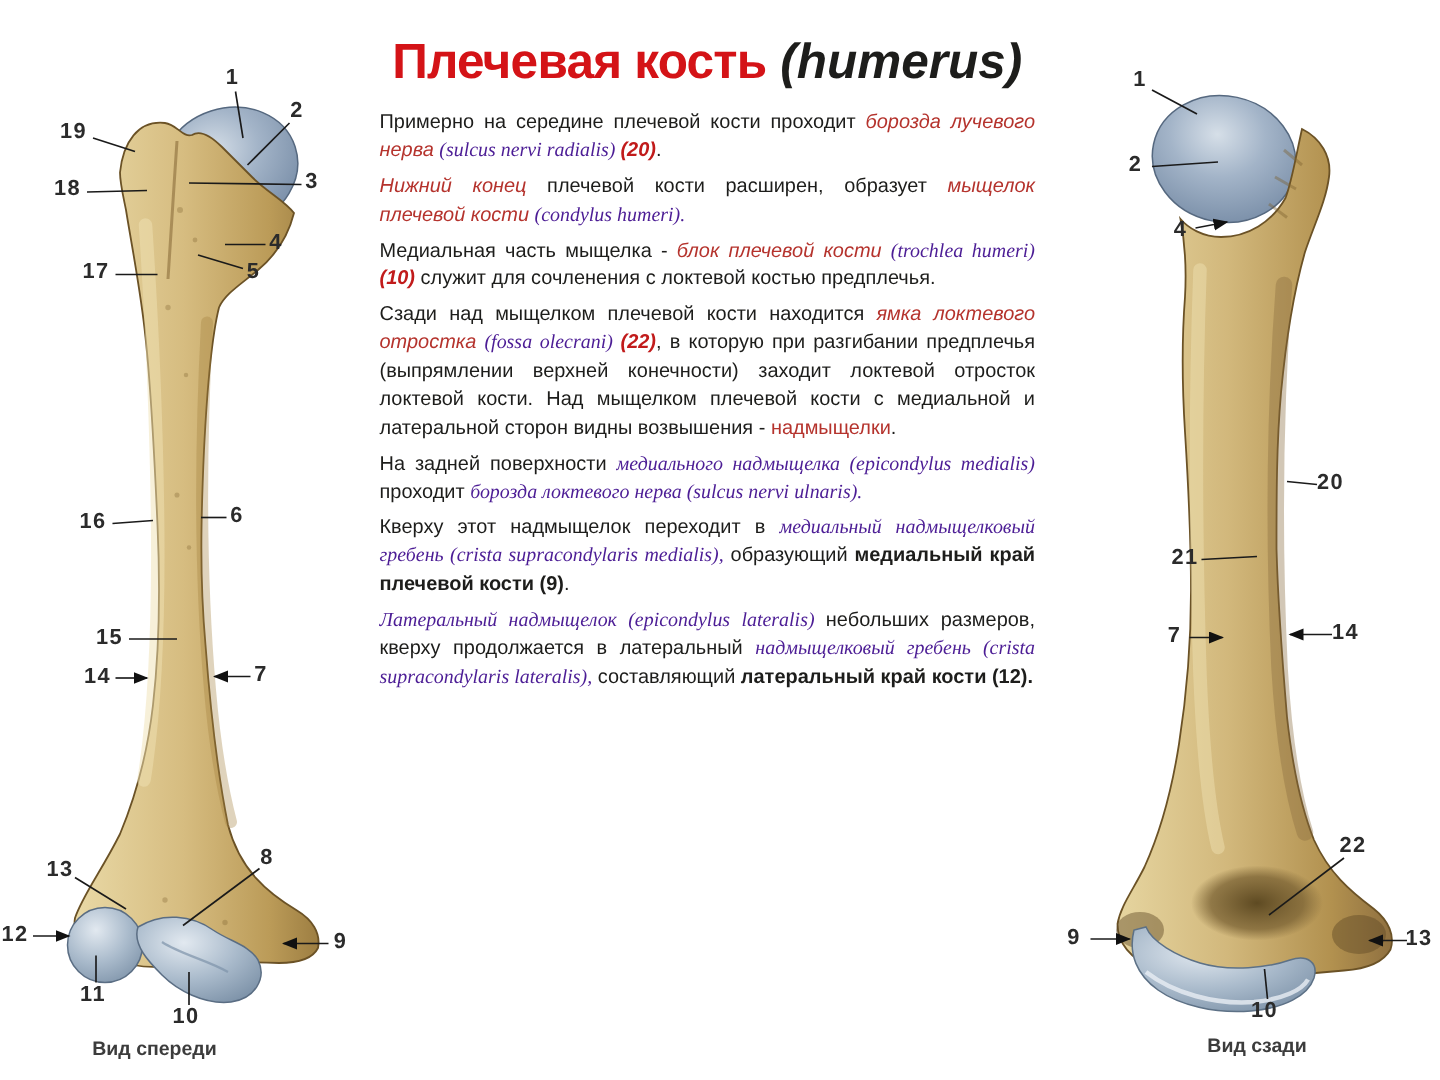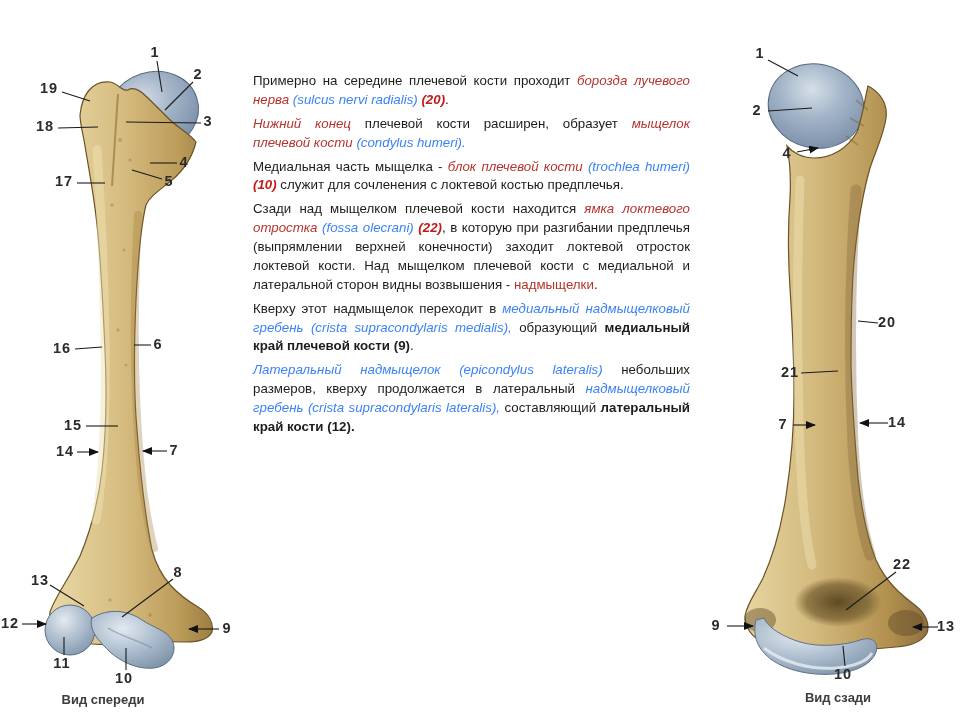--- a/index.html
+++ b/index.html
@@ -15,21 +15,21 @@
   .title .ru{font-size:33px;font-weight:700;color:#d41317;letter-spacing:-0.5px;}
   .title .lat{font-size:33px;font-weight:600;font-style:italic;color:#1d1d1b;}
   
   .article{
     position:absolute;left:253px;top:72px;width:437px;
     font-size:13.3px;line-height:1.42;color:#1d1d1b;
   }
   .article p{margin:0 0 5px 0;text-align:justify;}
   .seg-n{color:#1d1d1b;}
   .seg-b{color:#1d1d1b;font-weight:700;}
-  .seg-i{color:#3b82f6;font-style:italic;}
+  .seg-i{color:#4c1d95;font-style:italic;font-family:Liberation Serif, serif;}
   .seg-r{color:#b5332d;}
   .seg-ri{color:#b5332d;font-style:italic;}
   .seg-rbi{color:#c11b1b;font-weight:700;font-style:italic;margin-top:44px;}
   
   .bones-svg{position:absolute;left:0;top:0;}
   .bone-label{
     position:absolute;transform:translate(-50%,-50%);
     font-size:14.5px;font-weight:700;color:#2b2b2b;letter-spacing:1px;
     white-space:nowrap;
   }
@@ -235,26 +235,28 @@
       <span class="bone-label" style="left: 887px; top: 322px;">20</span>
       <span class="bone-label" style="left: 790px; top: 372px;">21</span>
       <span class="bone-label" style="left: 783px; top: 424px;">7</span>
       <span class="bone-label" style="left: 897px; top: 422px;">14</span>
       <span class="bone-label" style="left: 902px; top: 564px;">22</span>
       <span class="bone-label" style="left: 716px; top: 625px;">9</span>
       <span class="bone-label" style="left: 946px; top: 626px;">13</span>
       <span class="bone-label" style="left: 843px; top: 674px;">10</span>
     </div>
 
+  <h1 class="title"><span class="ru">Плечевая кость</span><span class="lat"> (humerus)</span></h1>
 
   <div class="article">
       <p><span class="seg-n">Примерно на середине плечевой кости проходит </span><span class="seg-ri">борозда лучевого нерва </span><span class="seg-i">(sulcus nervi radialis) </span><span class="seg-rbi">(20)</span><span class="seg-n">.</span></p>
       <p><span class="seg-ri">Нижний конец </span><span class="seg-n">плечевой кости расширен, образует </span><span class="seg-ri">мыщелок плечевой кости </span><span class="seg-i">(condylus humeri).</span></p>
       <p><span class="seg-n">Медиальная часть мыщелка - </span><span class="seg-ri">блок плечевой кости </span><span class="seg-i">(trochlea humeri) </span><span class="seg-rbi">(10)</span><span class="seg-n"> служит для сочленения с локтевой костью предплечья.</span></p>
       <p><span class="seg-n">Сзади над мыщелком плечевой кости находится </span><span class="seg-ri">ямка локтевого отростка </span><span class="seg-i">(fossa olecrani) </span><span class="seg-rbi">(22)</span><span class="seg-n">, в которую при разгибании предплечья (выпрямлении верхней конечности) заходит локтевой отросток локтевой кости. Над мыщелком плечевой кости с медиальной и латеральной сторон видны возвышения - </span><span class="seg-r">надмыщелки</span><span class="seg-n">.</span></p>
+      <p><span class="seg-n">На задней поверхности </span><span class="seg-i">медиального надмыщелка (epicondylus medialis) </span><span class="seg-n">проходит </span><span class="seg-i">борозда локтевого нерва (sulcus nervi ulnaris).</span></p>
       <p><span class="seg-n">Кверху этот надмыщелок переходит в </span><span class="seg-i">медиальный надмыщелковый гребень (crista supracondylaris medialis),</span><span class="seg-n"> образующий </span><span class="seg-b">медиальный край плечевой кости (9)</span><span class="seg-n">.</span></p>
       <p><span class="seg-i">Латеральный надмыщелок (epicondylus lateralis) </span><span class="seg-n">небольших размеров, кверху продолжается в латеральный </span><span class="seg-i">надмыщелковый гребень (crista supracondylaris lateralis),</span><span class="seg-n"> составляющий </span><span class="seg-b">латеральный край кости (12).</span></p>
     </div>
 
   <div class="caption" id="front-caption" style="left: 103px; top: 699px;">Вид спереди</div>
   <div class="caption" id="back-caption" style="left: 838px; top: 697px;">Вид сзади</div>
 
 </div>
 
 </body></html>

